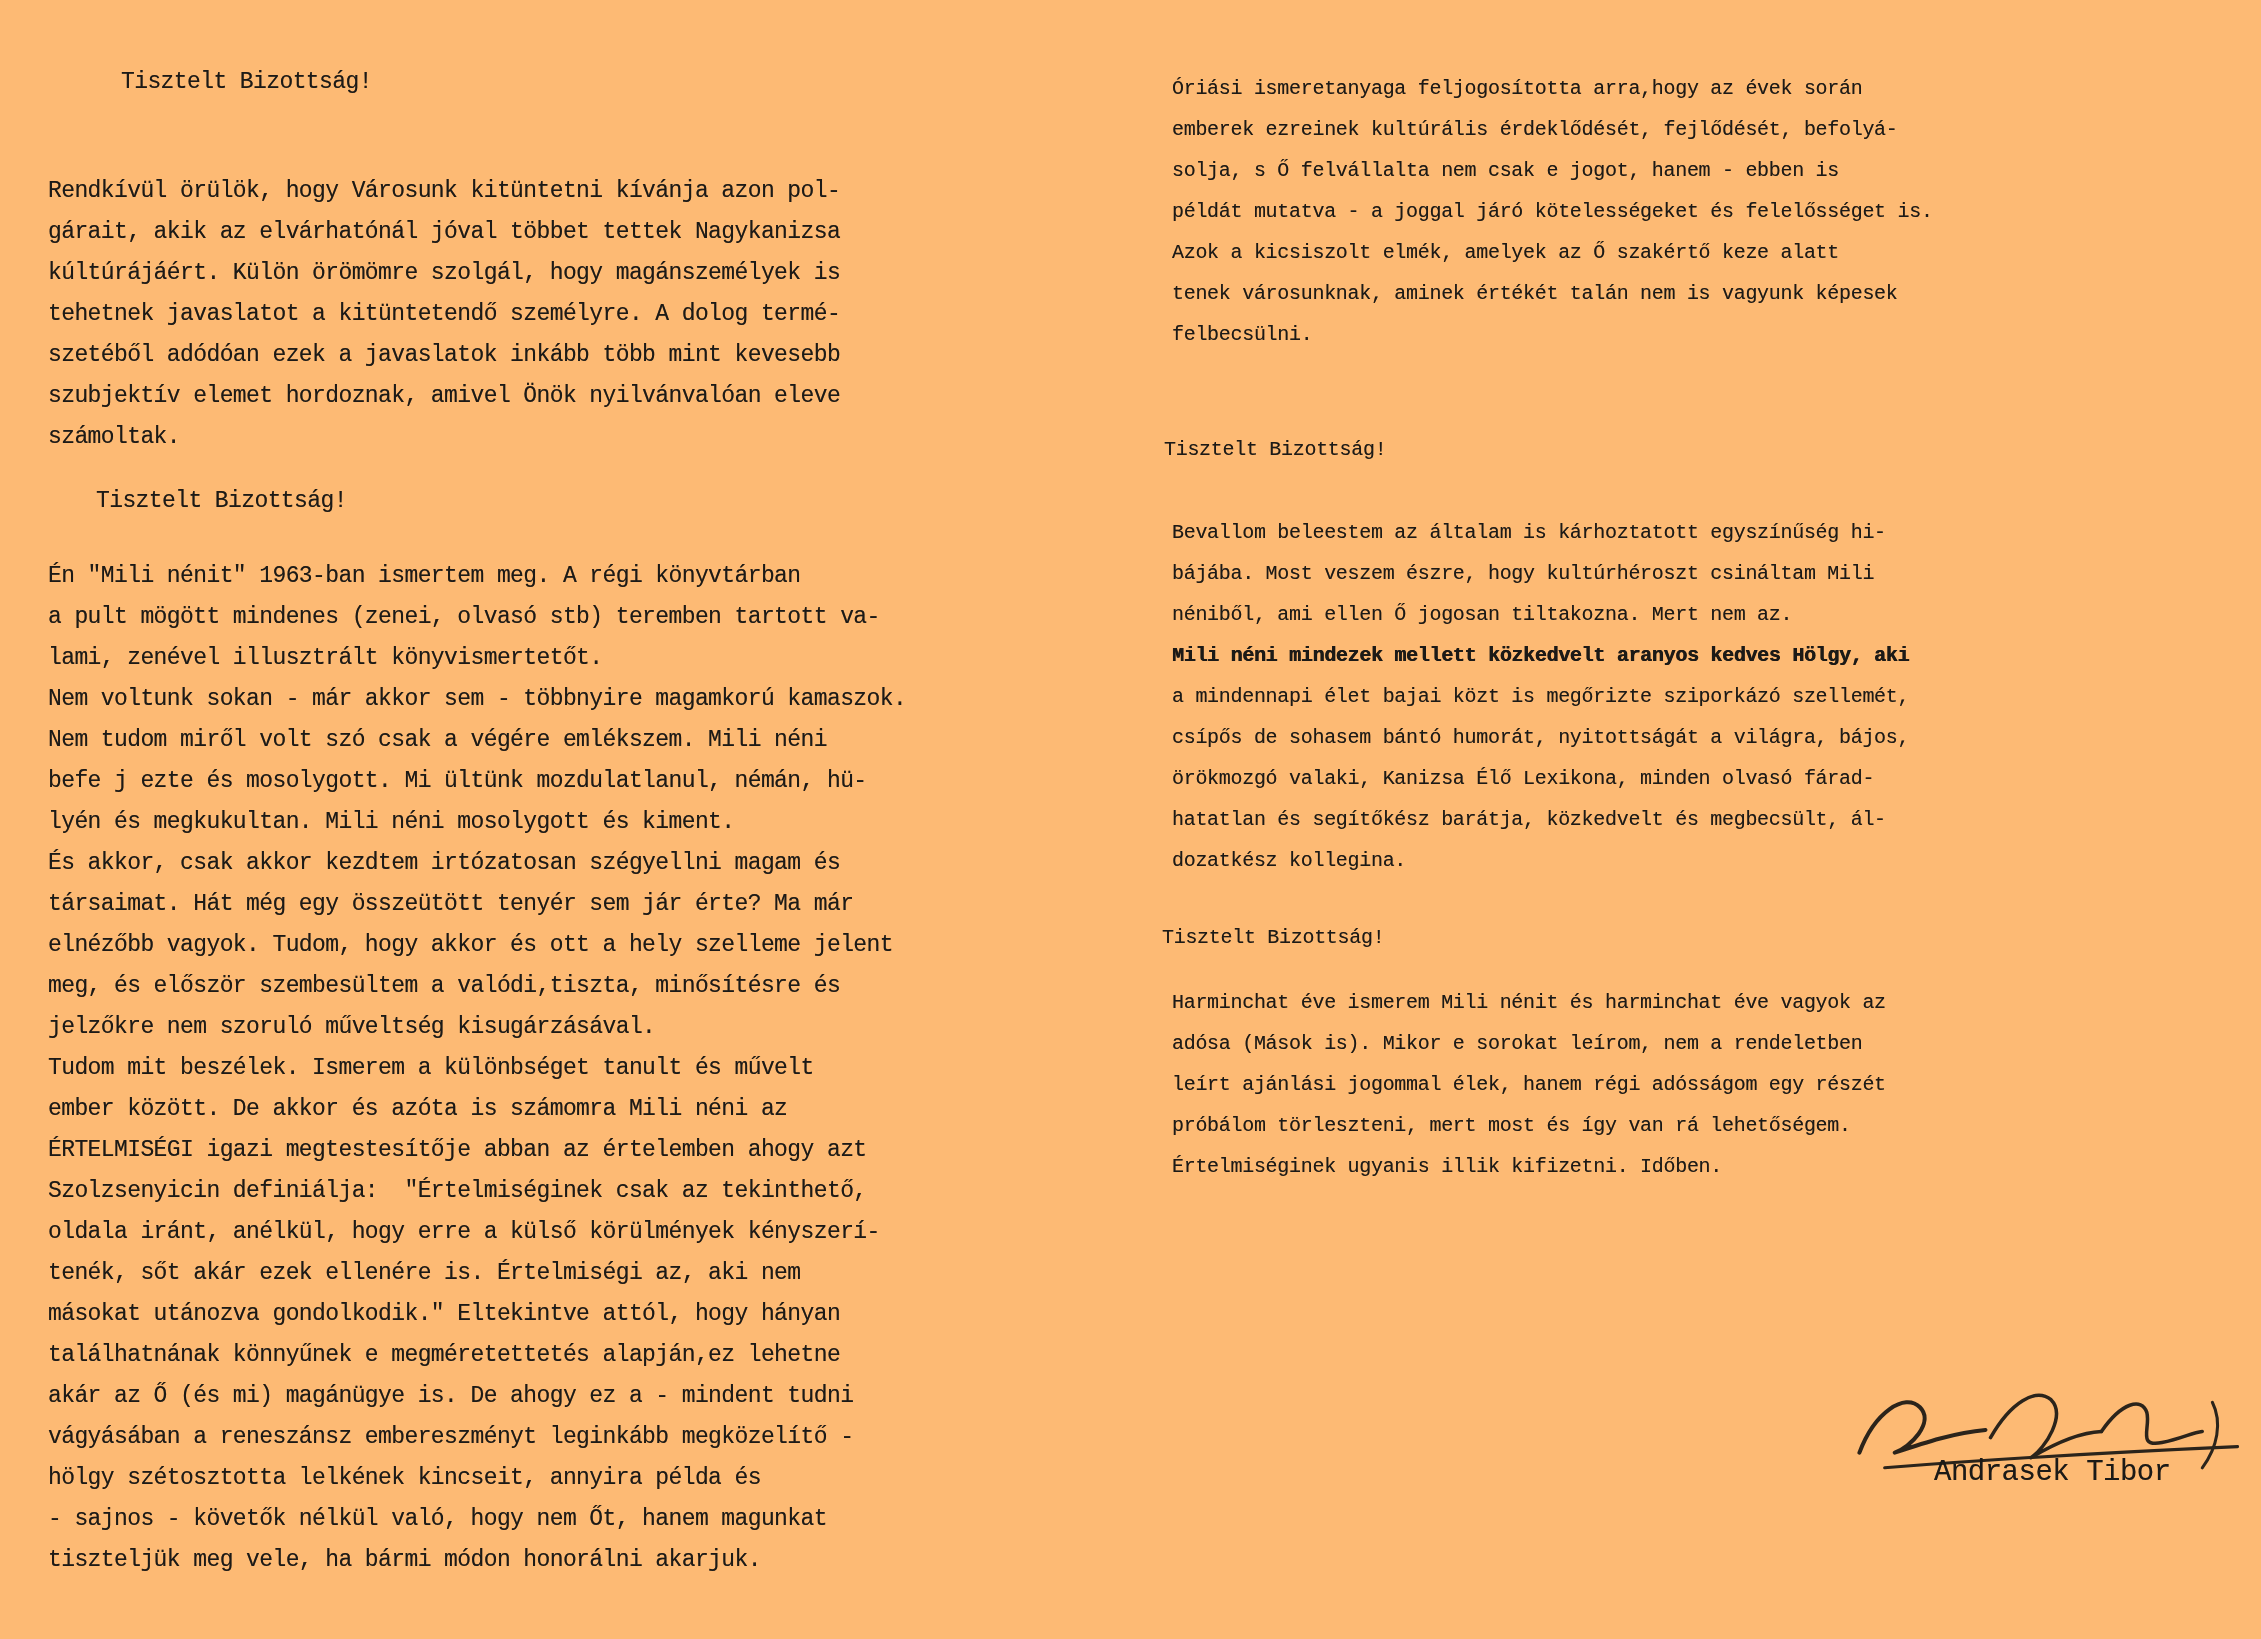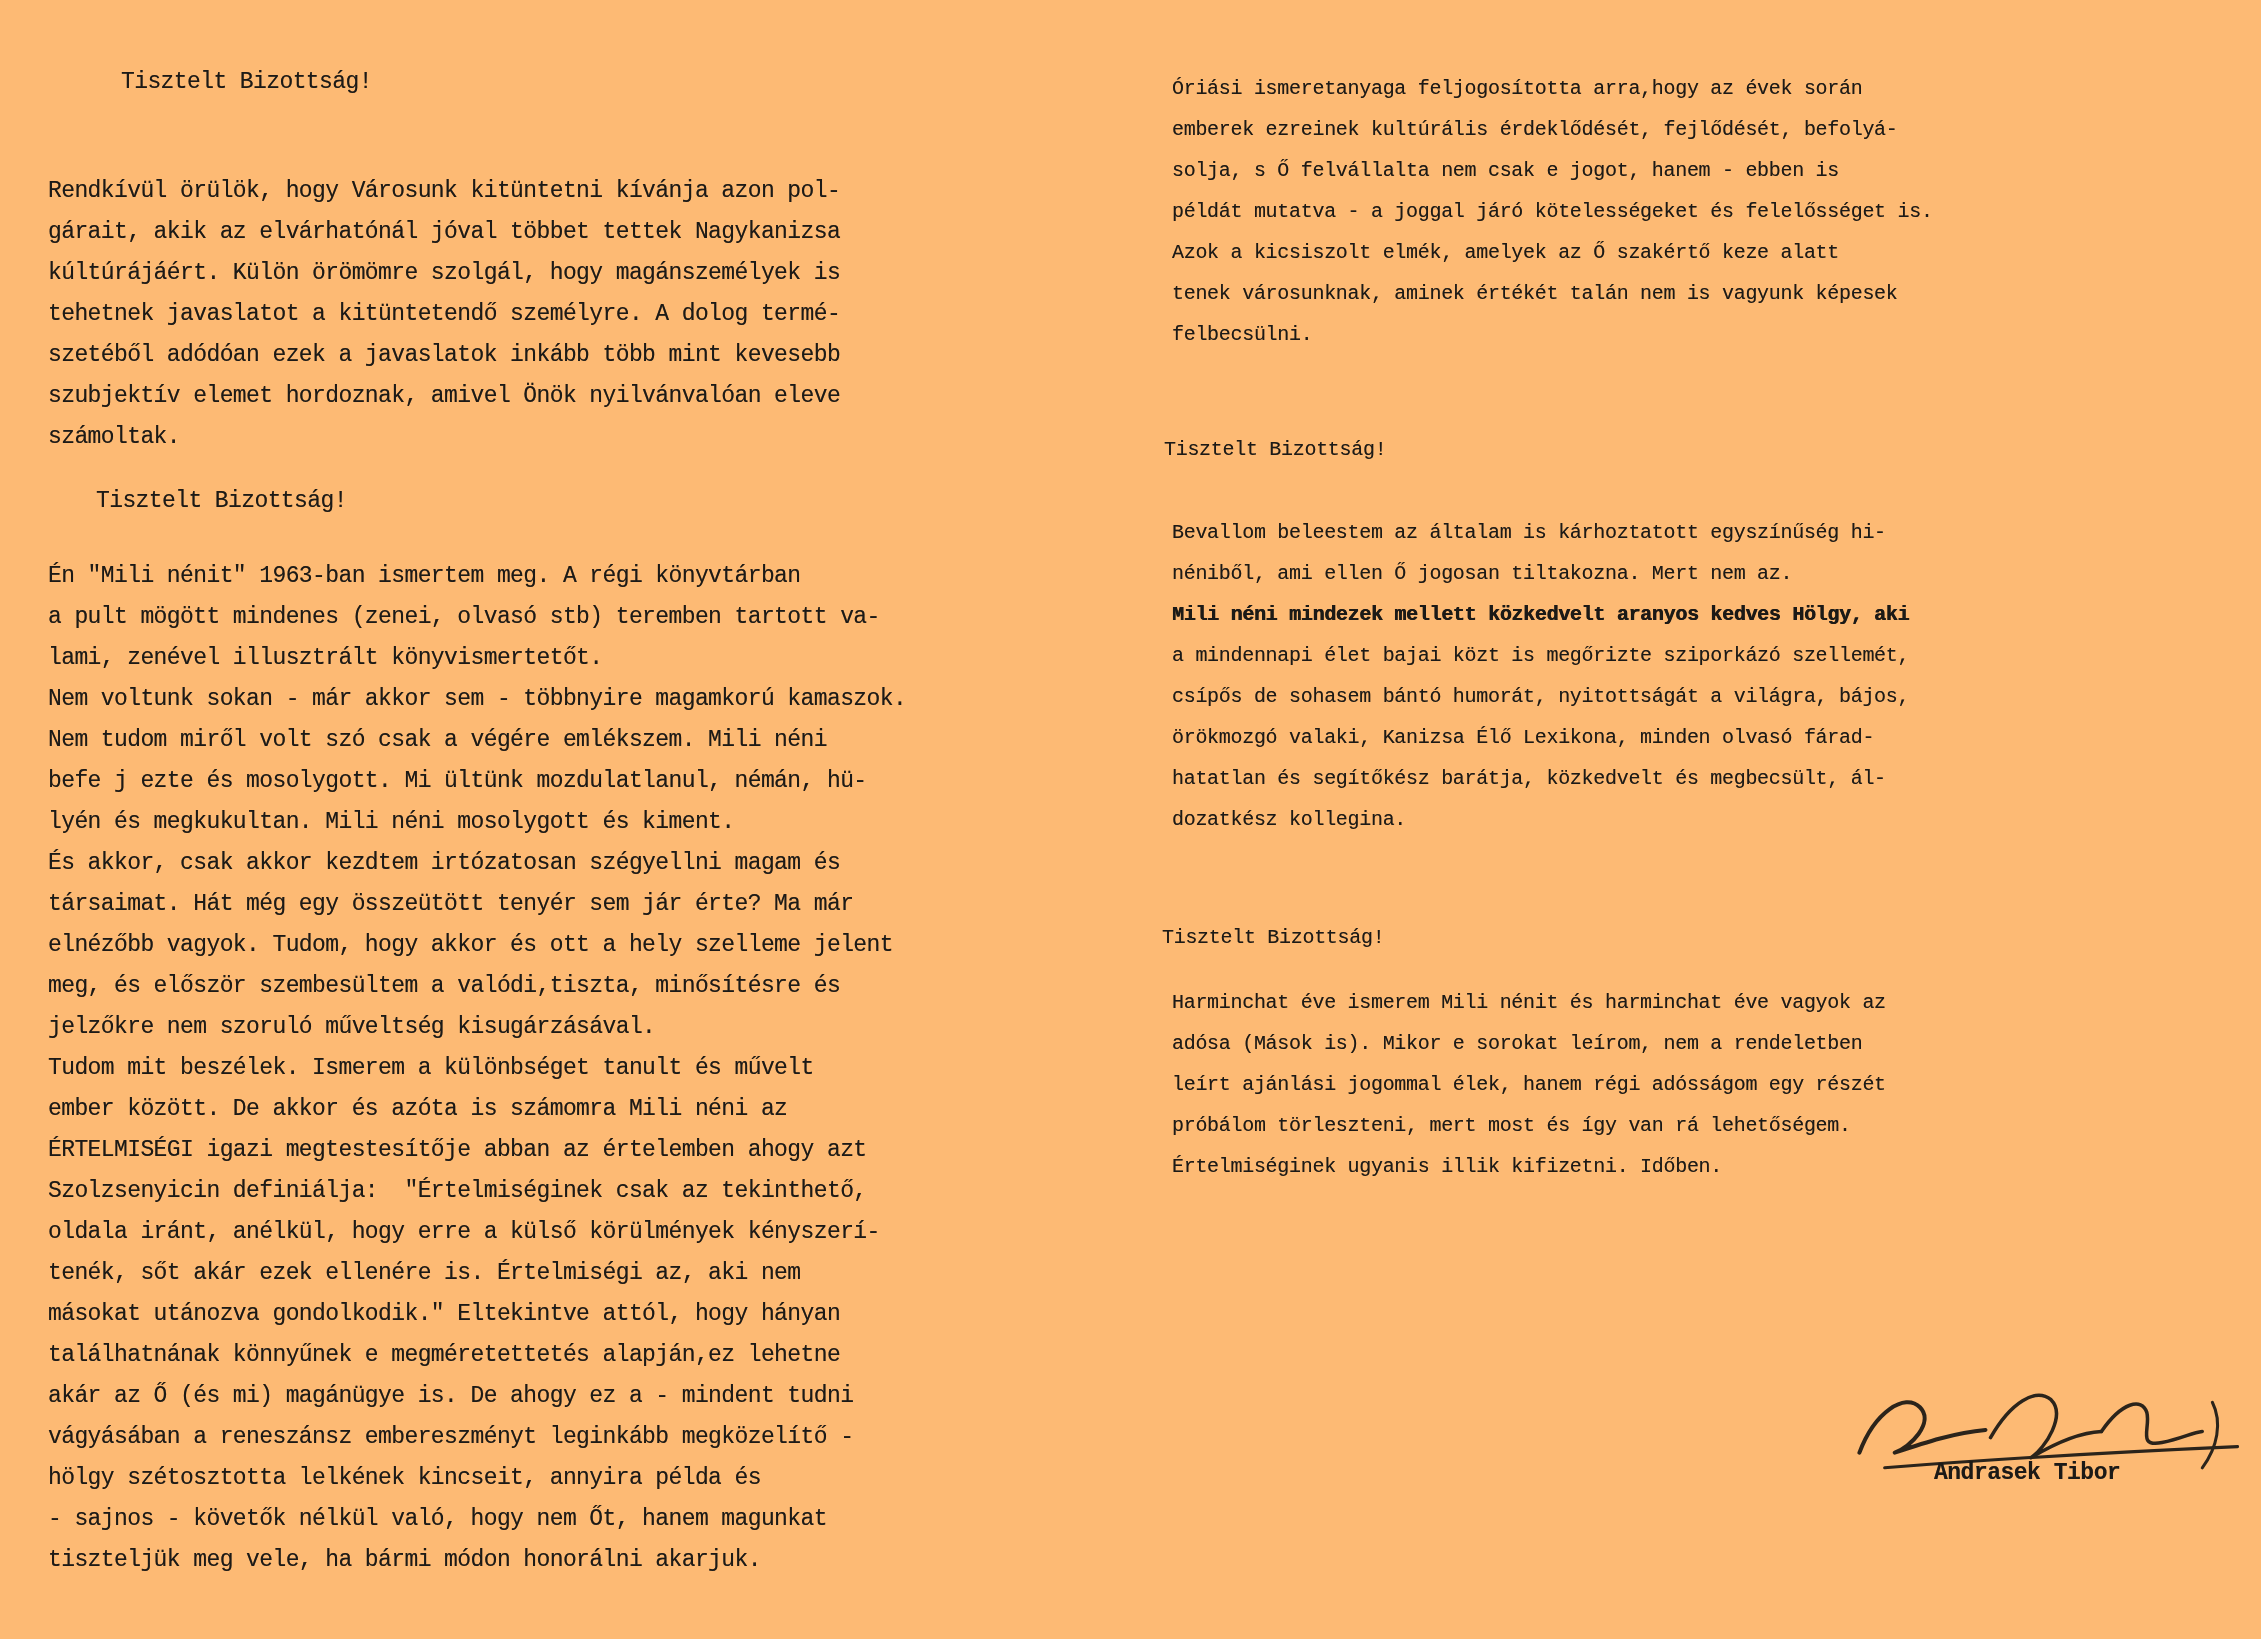--- a/index.html
+++ b/index.html
@@ -16,21 +16,21 @@
     text-shadow:0 0 0.5px rgba(20,18,15,.45);
   }
   .l{font-size:23px;letter-spacing:-0.6px;}
   .r{font-size:20px;letter-spacing:-0.3px;font-family:Liberation Mono, monospace;}
   .ln{height:41px;line-height:41px;white-space:pre;}
   .heading{height:41px;line-height:41px;white-space:pre;}
   .bold{font-weight:700;text-shadow:0.5px 0 0 currentColor,0 0 0.5px rgba(20,18,15,.5);}
   .sig-svg{position:absolute;left:1839px;top:1372px;}
   .sig-name{
     position:absolute;left:1934px;top:1457px;
-    font-size:23px;letter-spacing:-0.5px;height:32px;line-height:32px;white-space:pre;font-weight:bold;
+    font-size:29px;letter-spacing:-0.5px;height:32px;line-height:32px;white-space:pre;
   }
 </style>
 </head>
 <body>
 
 <div class="page">
 
   <div class="block l heading" style="left:121px;top:62px;">Tisztelt Bizottság!</div>
 
   <div class="block l" style="left:48px;top:171px;">
@@ -80,20 +80,21 @@
     <div class="ln">példát mutatva - a joggal járó kötelességeket és felelősséget is.</div>
     <div class="ln">Azok a kicsiszolt elmék, amelyek az Ő szakértő keze alatt</div>
     <div class="ln">tenek városunknak, aminek értékét talán nem is vagyunk képesek</div>
     <div class="ln">felbecsülni.</div>
   </div>
 
   <div class="block r heading" style="left:1164px;top:429px;">Tisztelt Bizottság!</div>
 
   <div class="block r" style="left:1172px;top:512px;">
     <div class="ln">Bevallom beleestem az általam is kárhoztatott egyszínűség hi-</div>
+    <div class="ln">bájába. Most veszem észre, hogy kultúrhéroszt csináltam Mili</div>
     <div class="ln">néniből, ami ellen Ő jogosan tiltakozna. Mert nem az.</div>
     <div class="ln bold">Mili néni mindezek mellett közkedvelt aranyos kedves Hölgy, aki</div>
     <div class="ln">a mindennapi élet bajai közt is megőrizte sziporkázó szellemét,</div>
     <div class="ln">csípős de sohasem bántó humorát, nyitottságát a világra, bájos,</div>
     <div class="ln">örökmozgó valaki, Kanizsa Élő Lexikona, minden olvasó fárad-</div>
     <div class="ln">hatatlan és segítőkész barátja, közkedvelt és megbecsült, ál-</div>
     <div class="ln">dozatkész kollegina.</div>
   </div>
 
   <div class="block r heading" style="left:1162px;top:917px;">Tisztelt Bizottság!</div>

